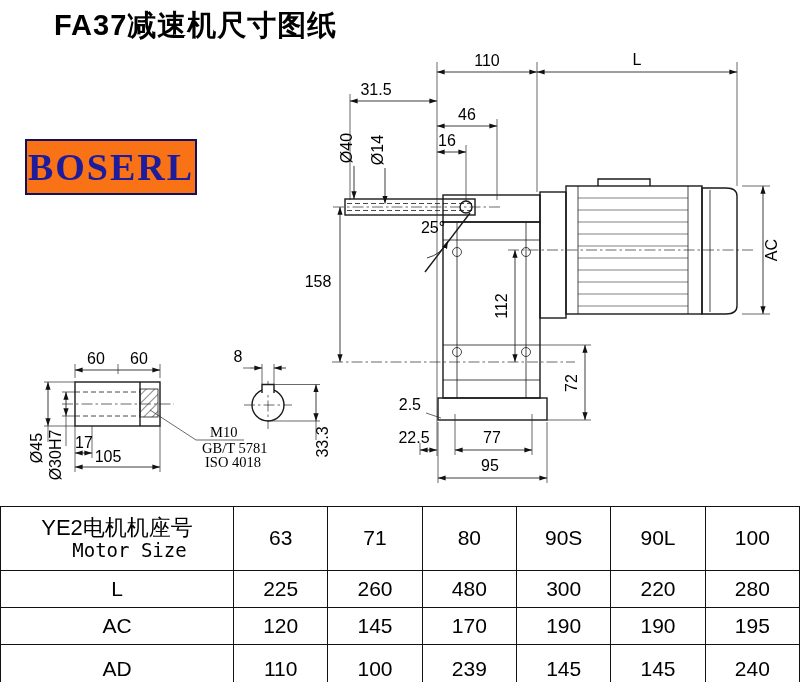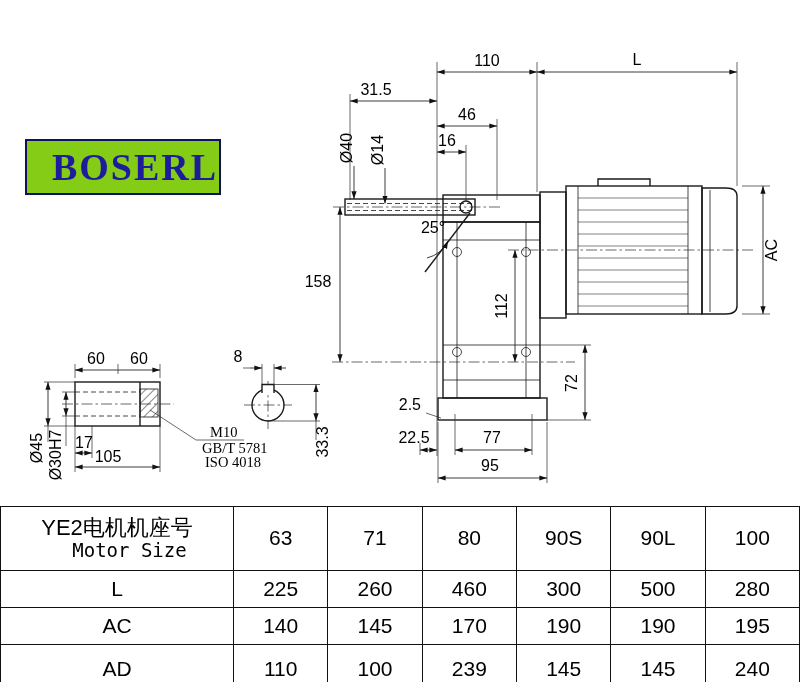--- a/index.html
+++ b/index.html
@@ -1,21 +1,21 @@
 <!DOCTYPE html>
 <html><head>
 <meta charset="utf-8">
 <style>
   html,body{margin:0;padding:0;background:#fff;}
   .page{position:relative;width:800px;height:682px;background:#fff;overflow:hidden;
         font-family:"Liberation Sans",sans-serif;color:#000;}
   .title{position:absolute;left:54px;top:6px;font-size:29px;font-weight:bold;
          letter-spacing:1px;white-space:nowrap;}
   .logo{position:absolute;left:25px;top:139px;width:168px;height:52px;
-        border:2px solid #10105e;background:#84cc16;display:flex;align-items:center;justify-content:center;padding-left:24px;}
+        border:2px solid #10105e;background:#f97316;display:flex;align-items:center;justify-content:center;}
   .logo-text{font-family:"Liberation Serif",serif;font-size:38px;font-weight:bold;
              color:#1c1c9c;letter-spacing:2px;line-height:1;}
   svg.drawing{position:absolute;left:0;top:0;}
 
   
   .ol{stroke:#1a1a1a;stroke-width:1.4;fill:none;}
   .il{stroke:#1a1a1a;stroke-width:.8;fill:none;}
   .fin{stroke:#1a1a1a;stroke-width:.55;fill:none;}
   .el{stroke:#2a2a2a;stroke-width:.7;fill:none;}
   .dl{stroke:#1a1a1a;stroke-width:.85;fill:none;}
@@ -32,20 +32,21 @@
   .col-head{width:232px;}
   .hdr-cn{font-size:22px;}
   .hdr-en{font-family:"DejaVu Sans Mono",monospace;font-size:19px;margin-left:25px;}
   .rowlabel{font-size:21px;}
 </style>
 </head>
 <body>
 
 <div class="page">
 
+  <div class="title">FA37减速机尺寸图纸</div>
 
   <div class="logo">
     <span class="logo-text">BOSERL</span>
   </div>
 
   <svg class="drawing" width="800" height="505" viewBox="0 0 800 505">
     <defs>
       <marker id="arr" viewBox="0 0 10 10" refX="10" refY="5" markerWidth="9" markerHeight="9" orient="auto-start-reverse">
         <path d="M0,1.6 L10,5 L0,8.4 Z" fill="#111"></path>
       </marker>
@@ -243,28 +244,28 @@
         <td>71</td>
         <td>80</td>
         <td>90S</td>
         <td>90L</td>
         <td>100</td>
       </tr>
       <tr style="height:37px">
         <td class="rowlabel">L</td>
         <td>225</td>
         <td>260</td>
-        <td>460</td>
+        <td>480</td>
         <td>300</td>
-        <td>500</td>
+        <td>220</td>
         <td>280</td>
       </tr>
       <tr style="height:37px">
         <td class="rowlabel">AC</td>
-        <td>140</td>
+        <td>120</td>
         <td>145</td>
         <td>170</td>
         <td>190</td>
         <td>190</td>
         <td>195</td>
       </tr>
       <tr style="height:50px">
         <td class="rowlabel">AD</td>
         <td>110</td>
         <td>100</td>

